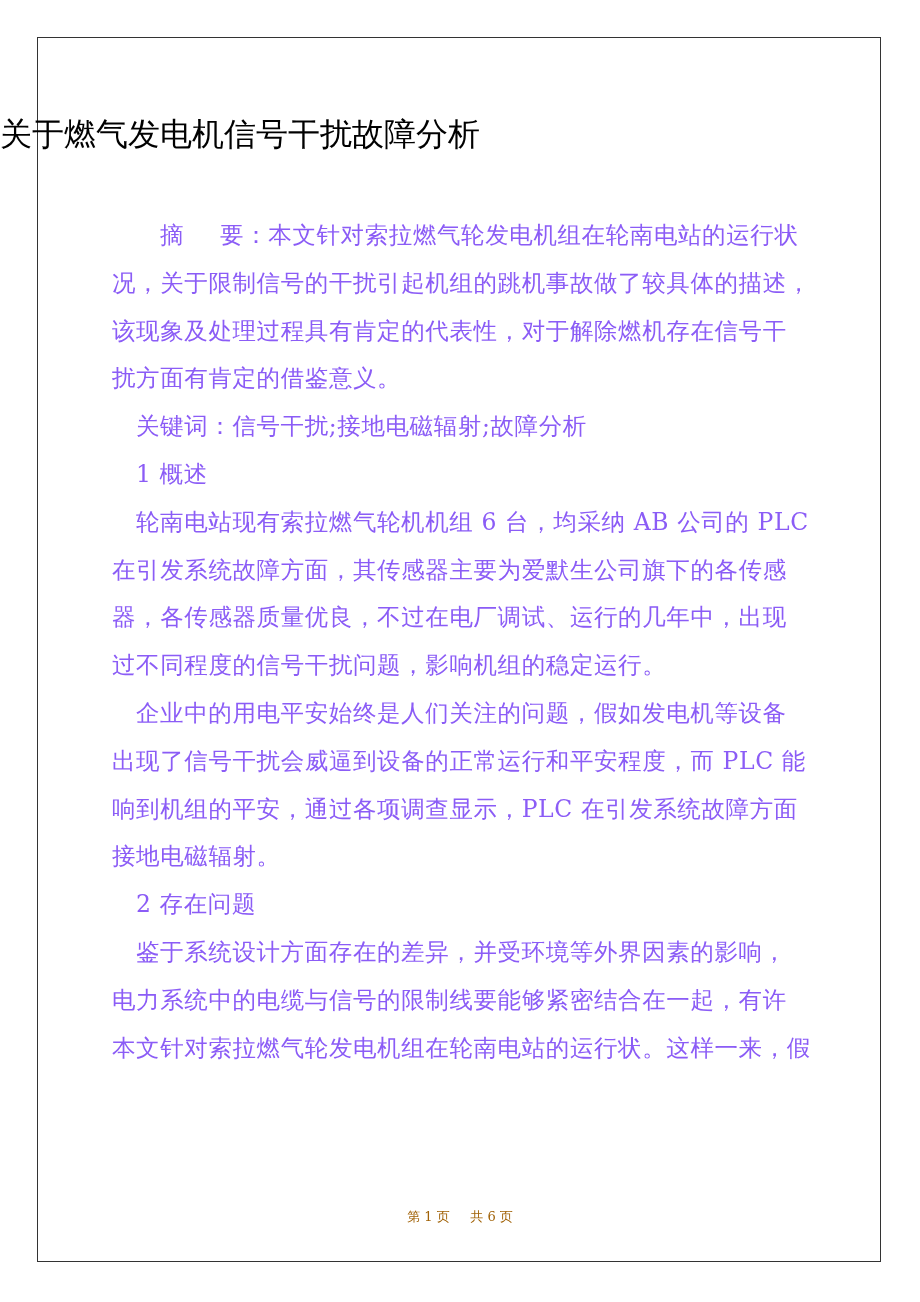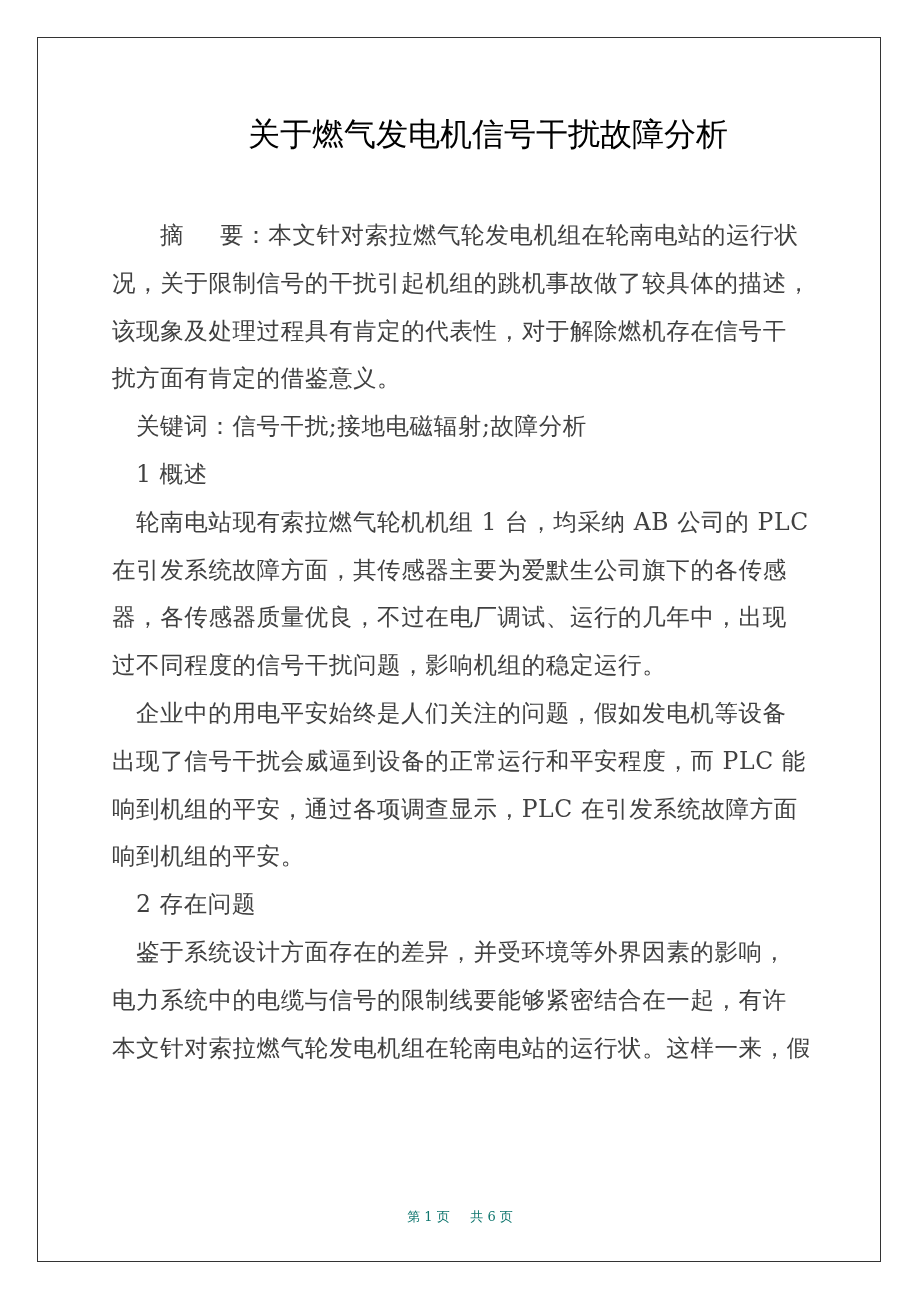--- a/index.html
+++ b/index.html
@@ -1,58 +1,58 @@
 <!DOCTYPE html>
 <html><head>
 <meta charset="utf-8">
 <style>
   html, body { margin: 0; padding: 0; background: #ffffff; }
   body { width: 920px; height: 1302px; position: relative; overflow: hidden;
          font-family: "DejaVu Serif", "Liberation Serif", serif; color: #111; }
   .page-border { position: absolute; left: 37px; top: 37px; width: 844px; height: 1225px;
                  border: 1.5px solid #333; box-sizing: border-box; }
-  .title { position: absolute; left: 0; width: 728px; top: 112px; text-align: right;
+  .title { position: absolute; left: 0; width: 728px; top: 112px; text-align: left;
            font-family: "DejaVu Sans", "Liberation Sans", sans-serif;
            font-size: 32px; line-height: 44px; color: #000; letter-spacing: 0px; }
   .body { position: absolute; left: 112px; top: 212px; width: 700px; }
   .line { font-size: 23.5px; line-height: 47.8px; height: 47.8px; white-space: nowrap;
-          color: #404040; letter-spacing: 0.6px; }
+          color: #8b5cf6; letter-spacing: 0.6px; }
   .indent2 { padding-left: 48px; }
   .indent1 { padding-left: 24px; }
   .gap { display: inline-block; width: 36px; }
   .footer { position: absolute; left: 0; width: 920px; top: 1207px; text-align: center;
-            font-size: 13px; color: #0f766e; line-height: 20px; }
+            font-size: 13px; color: #a16207; line-height: 20px; }
   .footer span { margin: 0 2px; }
 </style>
 </head>
 <body>
 
 <div class="page-border"></div>
 
 <div class="title">关于燃气发电机信号干扰故障分析</div>
 
 <div class="body">
   <div class="line indent2"><span>摘</span><span class="gap"></span><span>要：</span><span>本文针对索拉燃气轮发电机组在轮南电站的运行状</span></div>
   <div class="line">况，关于限制信号的干扰引起机组的跳机事故做了较具体的描述，</div>
   <div class="line">该现象及处理过程具有肯定的代表性，对于解除燃机存在信号干</div>
   <div class="line">扰方面有肯定的借鉴意义。</div>
 
   <div class="line indent1">关键词：信号干扰;接地电磁辐射;故障分析</div>
 
   <div class="line indent1">1 概述</div>
 
-  <div class="line indent1">轮南电站现有索拉燃气轮机机组 1 台，均采纳 AB 公司的 PLC</div>
+  <div class="line indent1">轮南电站现有索拉燃气轮机机组 6 台，均采纳 AB 公司的 PLC</div>
   <div class="line">在引发系统故障方面，其传感器主要为爱默生公司旗下的各传感</div>
   <div class="line">器，各传感器质量优良，不过在电厂调试、运行的几年中，出现</div>
   <div class="line">过不同程度的信号干扰问题，影响机组的稳定运行。</div>
 
   <div class="line indent1">企业中的用电平安始终是人们关注的问题，假如发电机等设备</div>
   <div class="line">出现了信号干扰会威逼到设备的正常运行和平安程度，而 PLC 能</div>
   <div class="line">响到机组的平安，通过各项调查显示，PLC 在引发系统故障方面</div>
-  <div class="line">响到机组的平安。</div>
+  <div class="line">接地电磁辐射。</div>
 
   <div class="line indent1">2 存在问题</div>
 
   <div class="line indent1">鉴于系统设计方面存在的差异，并受环境等外界因素的影响，</div>
   <div class="line">电力系统中的电缆与信号的限制线要能够紧密结合在一起，有许</div>
   <div class="line">本文针对索拉燃气轮发电机组在轮南电站的运行状。这样一来，假</div>
 </div>
 
 <div class="footer">
   <span>第 1 页</span>

